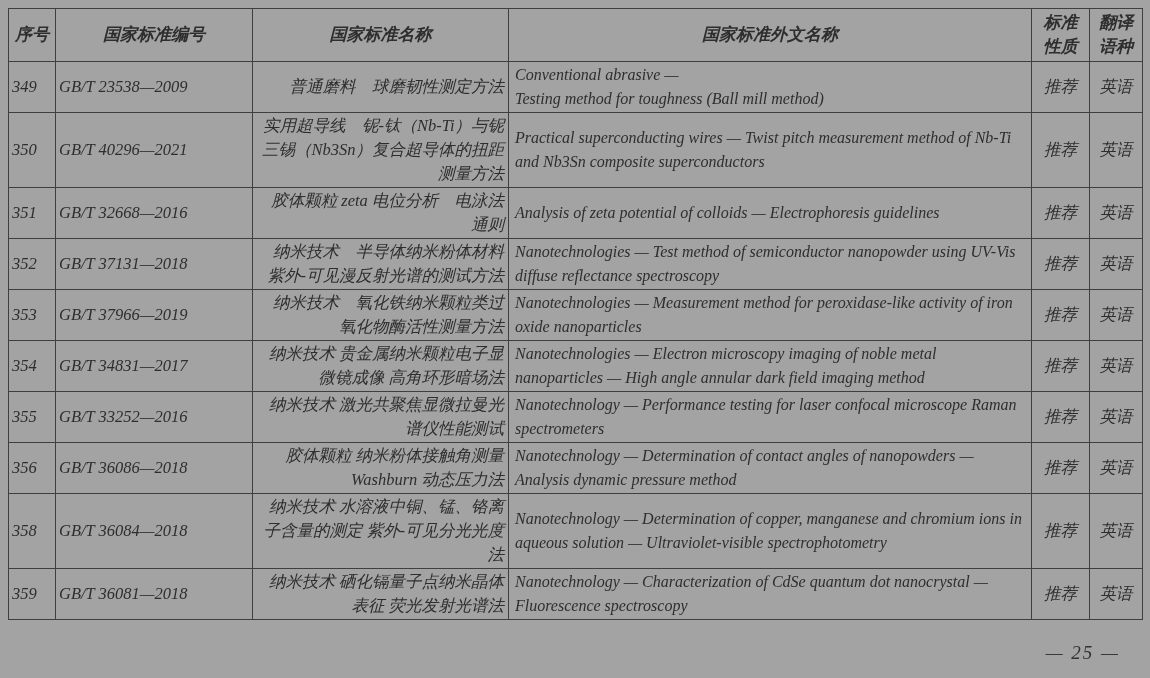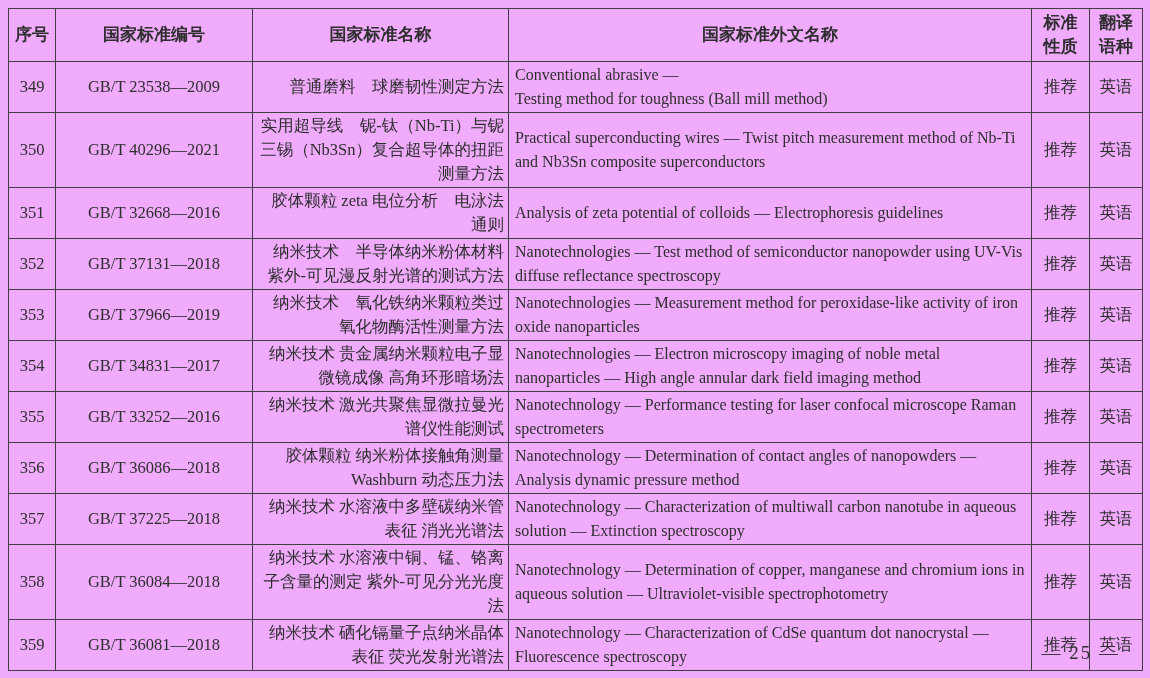--- a/index.html
+++ b/index.html
@@ -4,24 +4,25 @@
 <style>
   html, body {
     margin: 0;
     padding: 0;
     background: #f7f7f5;
   }
   .page {
     position: relative;
     width: 1150px;
     height: 678px;
-    background: #f0abfc;
+    background: #a3a3a3;
     font-family: "Liberation Serif", "DejaVu Serif", serif;
     color: #2e2e2e;
     overflow: hidden;
+    font-style: italic;
   }
   table.std-table {
     position: absolute;
     left: 8px;
     top: 8px;
     width: 1134px;
     border-collapse: collapse;
     table-layout: fixed;
   }
   table.std-table th,
@@ -41,21 +42,21 @@
     line-height: 23px;
     padding: 2px 1px;
   }
   tbody td {
     font-size: 16px;
     height: 48px;
     padding: 1px 3px;
   }
   td.c-index,
   td.c-code {
-    text-align: center;
+    text-align: left;
     font-size: 16.5px;
   }
   td.c-cn {
     text-align: right;
     padding-left: 7px;
     padding-right: 4px;
     font-size: 16.5px;
   }
   td.c-en {
     white-space: pre-line;
@@ -177,29 +178,20 @@
   <tr>
     <td class="c-index">356</td>
     <td class="c-code">GB/T 36086—2018</td>
     <td class="c-cn">胶体颗粒 纳米粉体接触角测量 Washburn 动态压力法</td>
     <td class="c-en">Nanotechnology — Determination of contact angles of nanopowders —
 Analysis dynamic pressure method</td>
     <td class="c-nature">推荐</td>
     <td class="c-lang">英语</td>
   </tr>
 
-  <tr>
-    <td class="c-index">357</td>
-    <td class="c-code">GB/T 37225—2018</td>
-    <td class="c-cn">纳米技术 水溶液中多壁碳纳米管表征 消光光谱法</td>
-    <td class="c-en">Nanotechnology — Characterization of multiwall carbon nanotube in aqueous
-solution — Extinction spectroscopy</td>
-    <td class="c-nature">推荐</td>
-    <td class="c-lang">英语</td>
-  </tr>
 
   <tr>
     <td class="c-index">358</td>
     <td class="c-code">GB/T 36084—2018</td>
     <td class="c-cn">纳米技术 水溶液中铜、锰、铬离子含量的测定 紫外-可见分光光度法</td>
     <td class="c-en">Nanotechnology — Determination of copper, manganese and chromium ions in
 aqueous solution — Ultraviolet-visible spectrophotometry</td>
     <td class="c-nature">推荐</td>
     <td class="c-lang">英语</td>
   </tr>

